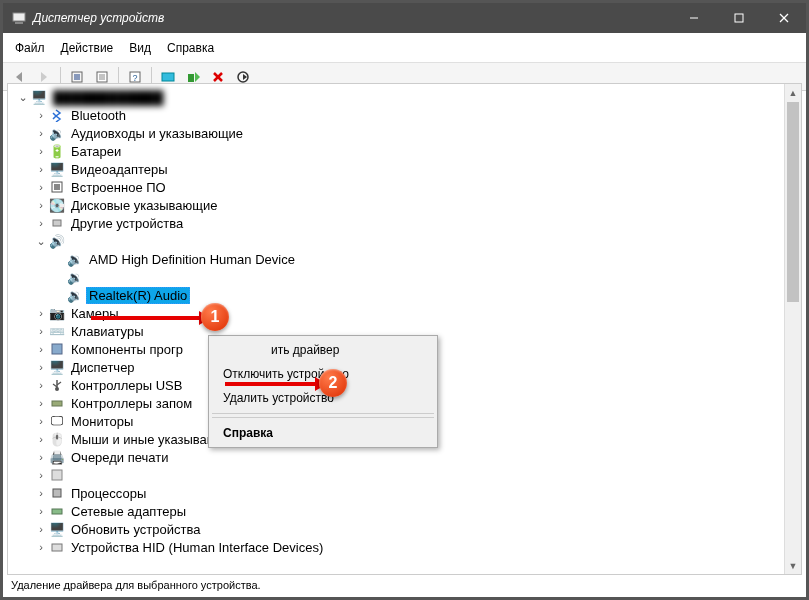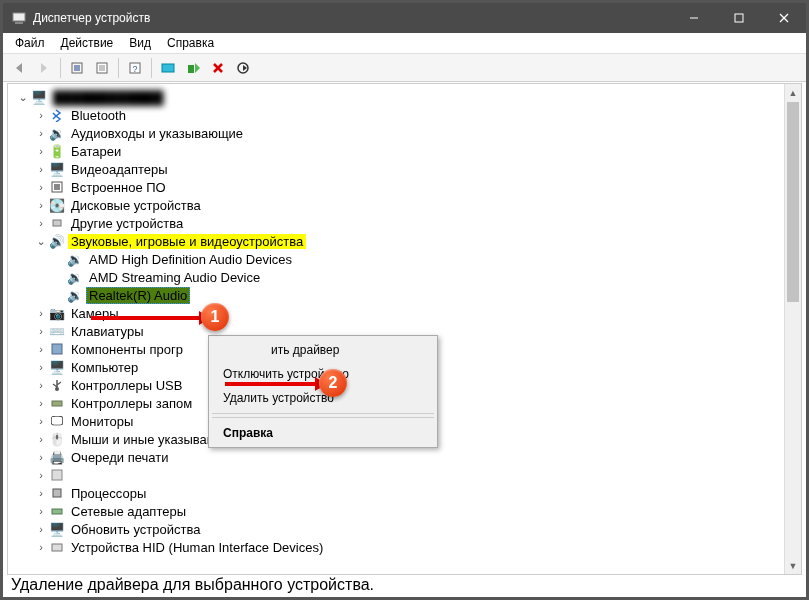--- a/index.html
+++ b/index.html
@@ -1,63 +1,63 @@
 <!DOCTYPE html>
 <html><head>
 <meta charset="utf-8">
 <style>
 * { margin: 0; padding: 0; box-sizing: border-box; font-family: "Segoe UI", Tahoma, sans-serif; }
 body { background: #fff; width: 809px; height: 600px; overflow: hidden; border: 3px solid #555; position: relative; }
 
 
 .titlebar { height: 30px; background: #4a4a4a; color: #fff; display: flex; align-items: center; padding-left: 8px; font-size: 12px; }
 .titlebar .icon { width: 16px; height: 16px; margin-right: 6px; display: inline-flex; align-items: center; justify-content: center; }
-.titlebar .title { flex: 1; }
+.titlebar .title { flex: 1; font-style: italic; }
 .titlebar .winbtns { display: flex; height: 100%; }
 .titlebar .winbtn { width: 45px; display: flex; align-items: center; justify-content: center; cursor: pointer; font-size: 12px; color: #fff; }
 
 
-.menubar { height: 21px; background: #fff; display: flex; align-items: center; padding-left: 4px; font-size: 12px; border-bottom: 1px solid #e0e0e0; }
+.menubar { height: 30px; background: #fff; display: flex; align-items: center; padding-left: 4px; font-size: 12px; border-bottom: 1px solid #e0e0e0; }
 .menubar .menuitem { padding: 2px 8px; cursor: pointer; }
 
 
 .toolbar { height: 28px; background: #f5f5f5; display: flex; align-items: center; padding: 0 4px; border-bottom: 1px solid #d0d0d0; gap: 1px; }
 .toolbar .tbbtn { width: 24px; height: 24px; display: flex; align-items: center; justify-content: center; cursor: pointer; border: 1px solid transparent; }
 .toolbar .sep { width: 1px; height: 20px; background: #ccc; margin: 0 3px; }
 
 
 .tree-container { position: absolute; top: 80px; left: 4px; right: 4px; bottom: 22px; border: 1px solid #ccc; background: #fff; overflow: hidden; }
 .tree { padding: 4px 0 4px 2px; font-size: 13px; user-select: none; }
 .node { display: flex; align-items: center; height: 18px; white-space: nowrap; }
 .tw { width: 14px; height: 14px; display: inline-flex; align-items: center; justify-content: center; color: #555; font-size: 11px; cursor: pointer; }
 .tw.empty { visibility: hidden; }
 .ni { width: 16px; height: 16px; margin: 0 3px 0 1px; display: inline-flex; align-items: center; justify-content: center; font-size: 13px; }
 .nl { padding: 0 3px; }
 .nl.hl { background: #ffff00; }
-.nl.sel { background: #4d7c0f; border: 1px dotted #3399ff; padding: 0 2px; }
+.nl.sel { background: #0ea5e9; border: 1px dotted #3399ff; padding: 0 2px; }
 
 .ind-0 { padding-left: 6px; }
 .ind-1 { padding-left: 24px; }
 .ind-2 { padding-left: 42px; }
 
 .blurred { filter: blur(3px); }
 
 
 .ctxmenu { position: absolute; background: #f0f0f0; border: 1px solid #aaa; box-shadow: 2px 2px 5px rgba(0,0,0,0.3); font-size: 12px; min-width: 230px; padding: 2px; z-index: 10; }
 .ctxitem { padding: 5px 12px; cursor: pointer; }
 .ctxsep { height: 1px; background: #ccc; margin: 3px 1px; }
 .ctxprop { font-weight: bold; }
 
 
 .badge { position: absolute; width: 28px; height: 28px; border-radius: 50%; background: radial-gradient(circle at 35% 30%, #ff7a4a, #dd2c00); box-shadow: 0 2px 4px rgba(0,0,0,.4), inset 0 1px 2px rgba(255,255,255,.4); color: #fff; font-weight: bold; font-size: 16px; display: flex; align-items: center; justify-content: center; z-index: 20; }
 .arrow { position: absolute; background: #e60000; height: 4px; z-index: 15; }
 .arrow::after { content:""; position:absolute; right:-10px; top:-5px; border-left:12px solid #e60000; border-top:7px solid transparent; border-bottom:7px solid transparent; }
 
 
-.statusbar { position: absolute; left: 4px; right: 4px; bottom: 3px; height: 18px; font-size: 16px; padding-left: 4px; display: flex; align-items: center; background: #fff; }
+.statusbar { position: absolute; left: 4px; right: 4px; bottom: 3px; height: 18px; font-size: 11px; padding-left: 4px; display: flex; align-items: center; background: #fff; }
 
 
 .vscroll { position:absolute; right:0; top:0; bottom:0; width:17px; background:#f0f0f0; border-left:1px solid #ddd; }
 .vscroll .btn { height:17px; display:flex; align-items:center; justify-content:center; font-size:9px; color:#666; }
 .vscroll .thumb { position:absolute; left:2px; right:2px; top:18px; height:200px; background:#c2c2c2; }
 </style>
 </head>
 <body>
 
 <div class="titlebar">
@@ -198,48 +198,46 @@
             <rect x="2" y="2" width="10" height="10" fill="none" stroke="#555"></rect>
             <rect x="4" y="4" width="6" height="6" fill="#888"></rect>
           </svg>
         </span>
         <span class="nl">Встроенное ПО</span>
       </div>
 
     <div class="node ind-1">
         <span class="tw">›</span>
         <span class="ni">💽</span>
-        <span class="nl">Дисковые устройства</span>
+        <span class="nl">Дисковые указывающие</span>
       </div>
 
     <div class="node ind-1">
         <span class="tw">›</span>
         <span class="ni">
           <svg width="14" height="14">
             <rect x="3" y="4" width="8" height="6" fill="#ccc" stroke="#777"></rect>
           </svg>
         </span>
         <span class="nl">Другие устройства</span>
       </div>
 
     <div class="node ind-1">
         <span class="tw">⌄</span>
         <span class="ni">🔊</span>
-        <span class="nl hl">Звуковые, игровые и видеоустройства</span>
       </div>
 
     <div class="node ind-2">
         <span class="tw empty"></span>
         <span class="ni">🔉</span>
-        <span class="nl">AMD High Definition Audio Devices</span>
+        <span class="nl">AMD High Definition Human Device</span>
       </div>
     <div class="node ind-2">
         <span class="tw empty"></span>
         <span class="ni">🔉</span>
-        <span class="nl">AMD Streaming Audio Device</span>
       </div>
     <div class="node ind-2">
         <span class="tw empty"></span>
         <span class="ni">🔉</span>
         <span class="nl sel">Realtek(R) Audio</span>
       </div>
 
     <div class="node ind-1">
         <span class="tw">›</span>
         <span class="ni">📷</span>
@@ -255,21 +253,21 @@
         <span class="ni">
           <svg width="14" height="14">
             <rect x="2" y="2" width="10" height="10" fill="#8ac" stroke="#568"></rect>
           </svg>
         </span>
         <span class="nl">Компоненты прогр</span>
       </div>
     <div class="node ind-1">
         <span class="tw">›</span>
         <span class="ni">🖥️</span>
-        <span class="nl">Компьютер</span>
+        <span class="nl">Диспетчер</span>
       </div>
     <div class="node ind-1">
         <span class="tw">›</span>
         <span class="ni">
           <svg width="14" height="14">
             <circle cx="7" cy="11" r="2" fill="#555"></circle>
             <line x1="7" y1="11" x2="7" y2="2" stroke="#555" stroke-width="1.5"></line>
             <line x1="7" y1="7" x2="11" y2="4" stroke="#555" stroke-width="1.2"></line>
             <line x1="7" y1="9" x2="3" y2="6" stroke="#555" stroke-width="1.2"></line>
           </svg>

